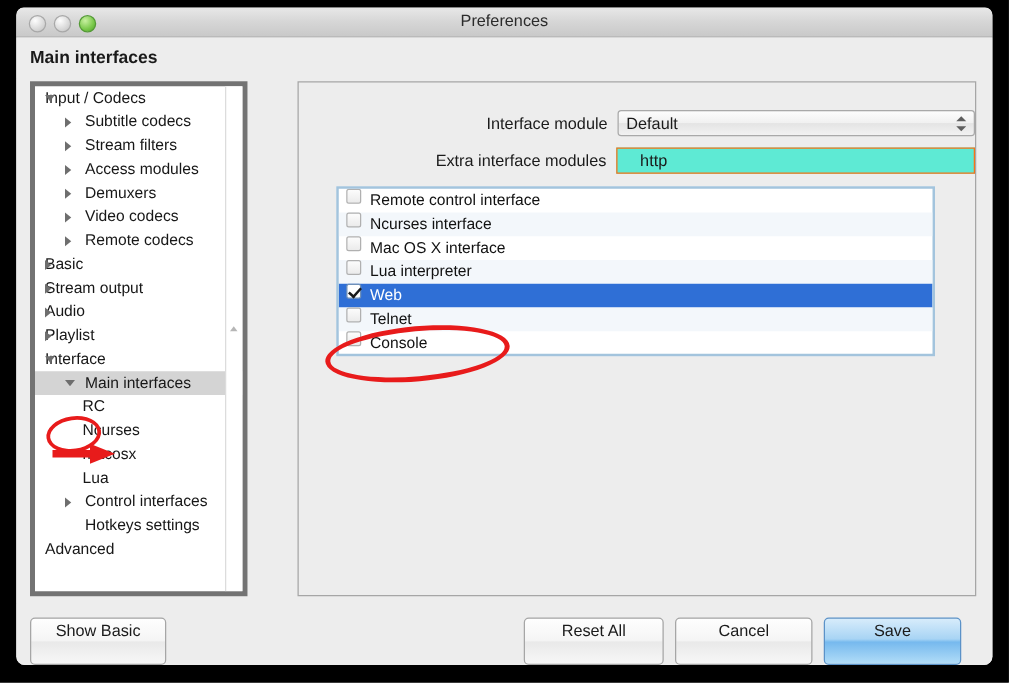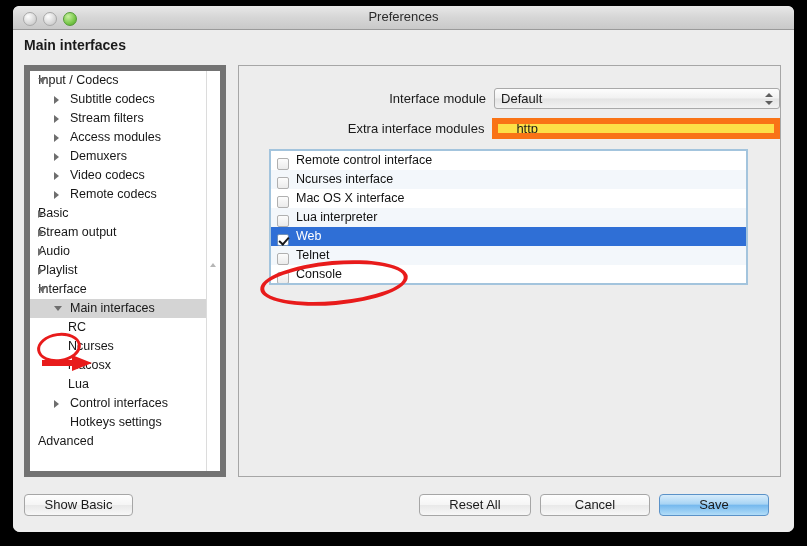--- a/index.html
+++ b/index.html
@@ -66,24 +66,24 @@
     position: relative;
     height: 420px;
     background: #ededed;
   }
 
   
   #sidebar {
     position: absolute;
     left: 11px;
     top: 2px;
-    width: 202px;
+    width: 174px;
     height: 412px;
     background: #ffffff;
-    border: 6px solid #737373;
+    border: 4px solid #737373;
     box-sizing: border-box;
     overflow: hidden;
   }
   .tree-item {
     position: relative;
     height: 19px;
     line-height: 19px;
     font-size: 12.5px;
     color: #171717;
     white-space: nowrap;
@@ -180,22 +180,22 @@
     border-right: 4px solid transparent;
   }
   .stepper-up { top: 2px; border-bottom: 4px solid #5e5e5e; }
   .stepper-dn { bottom: 2px; border-top: 4px solid #5e5e5e; }
 
   #row-extra { left: 0; top: 52px; width: 100%; }
   #row-extra .form-label { width: 288px; padding-right: 8px; }
   #textfield {
     width: 332px;
     height: 21px;
-    background: #fde047;
-    border: 6px solid #f97316;
+    background: #5eead4;
+    border: 1px solid #f97316;
     box-sizing: border-box;
     font-size: 13px;
     color: #1a1a1a;
     line-height: 19px;
     padding-left: 18px;
     font-family: "Liberation Sans", sans-serif;
   }
 
   
   #list {
@@ -210,21 +210,21 @@
     overflow: hidden;
   }
   .list-row {
     position: relative;
     height: 19px;
     line-height: 19px;
     font-size: 12.5px;
     color: #111111;
     padding-left: 6px;
     display: flex;
-    align-items: flex-end;
+    align-items: flex-start;
   }
   .list-row.alt { background: #f3f7fb; }
   .list-row.selected { background: #2f6fd6; color: #ffffff; }
 
   .cb {
     width: 12px;
     height: 12px;
     background: linear-gradient(to bottom, #fcfcfc, #ebebeb);
     border: 1px solid #b0b0b0;
     border-radius: 2px;
@@ -248,21 +248,21 @@
   }
 
   
   #bottom {
     position: relative;
     height: 57px;
     background: #ededed;
   }
   .btn {
     position: absolute;
-    height: 22px;
+    height: 38px;
     line-height: 20px;
     text-align: center;
     font-size: 13px;
     color: #1a1a1a;
     background: linear-gradient(to bottom, #fefefe 0%, #f5f5f5 48%, #e9e9e9 52%, #f7f7f7 100%);
     border: 1px solid #a6a6a6;
     border-radius: 4px;
     box-sizing: border-box;
     font-family: "Liberation Sans", sans-serif;
   }

